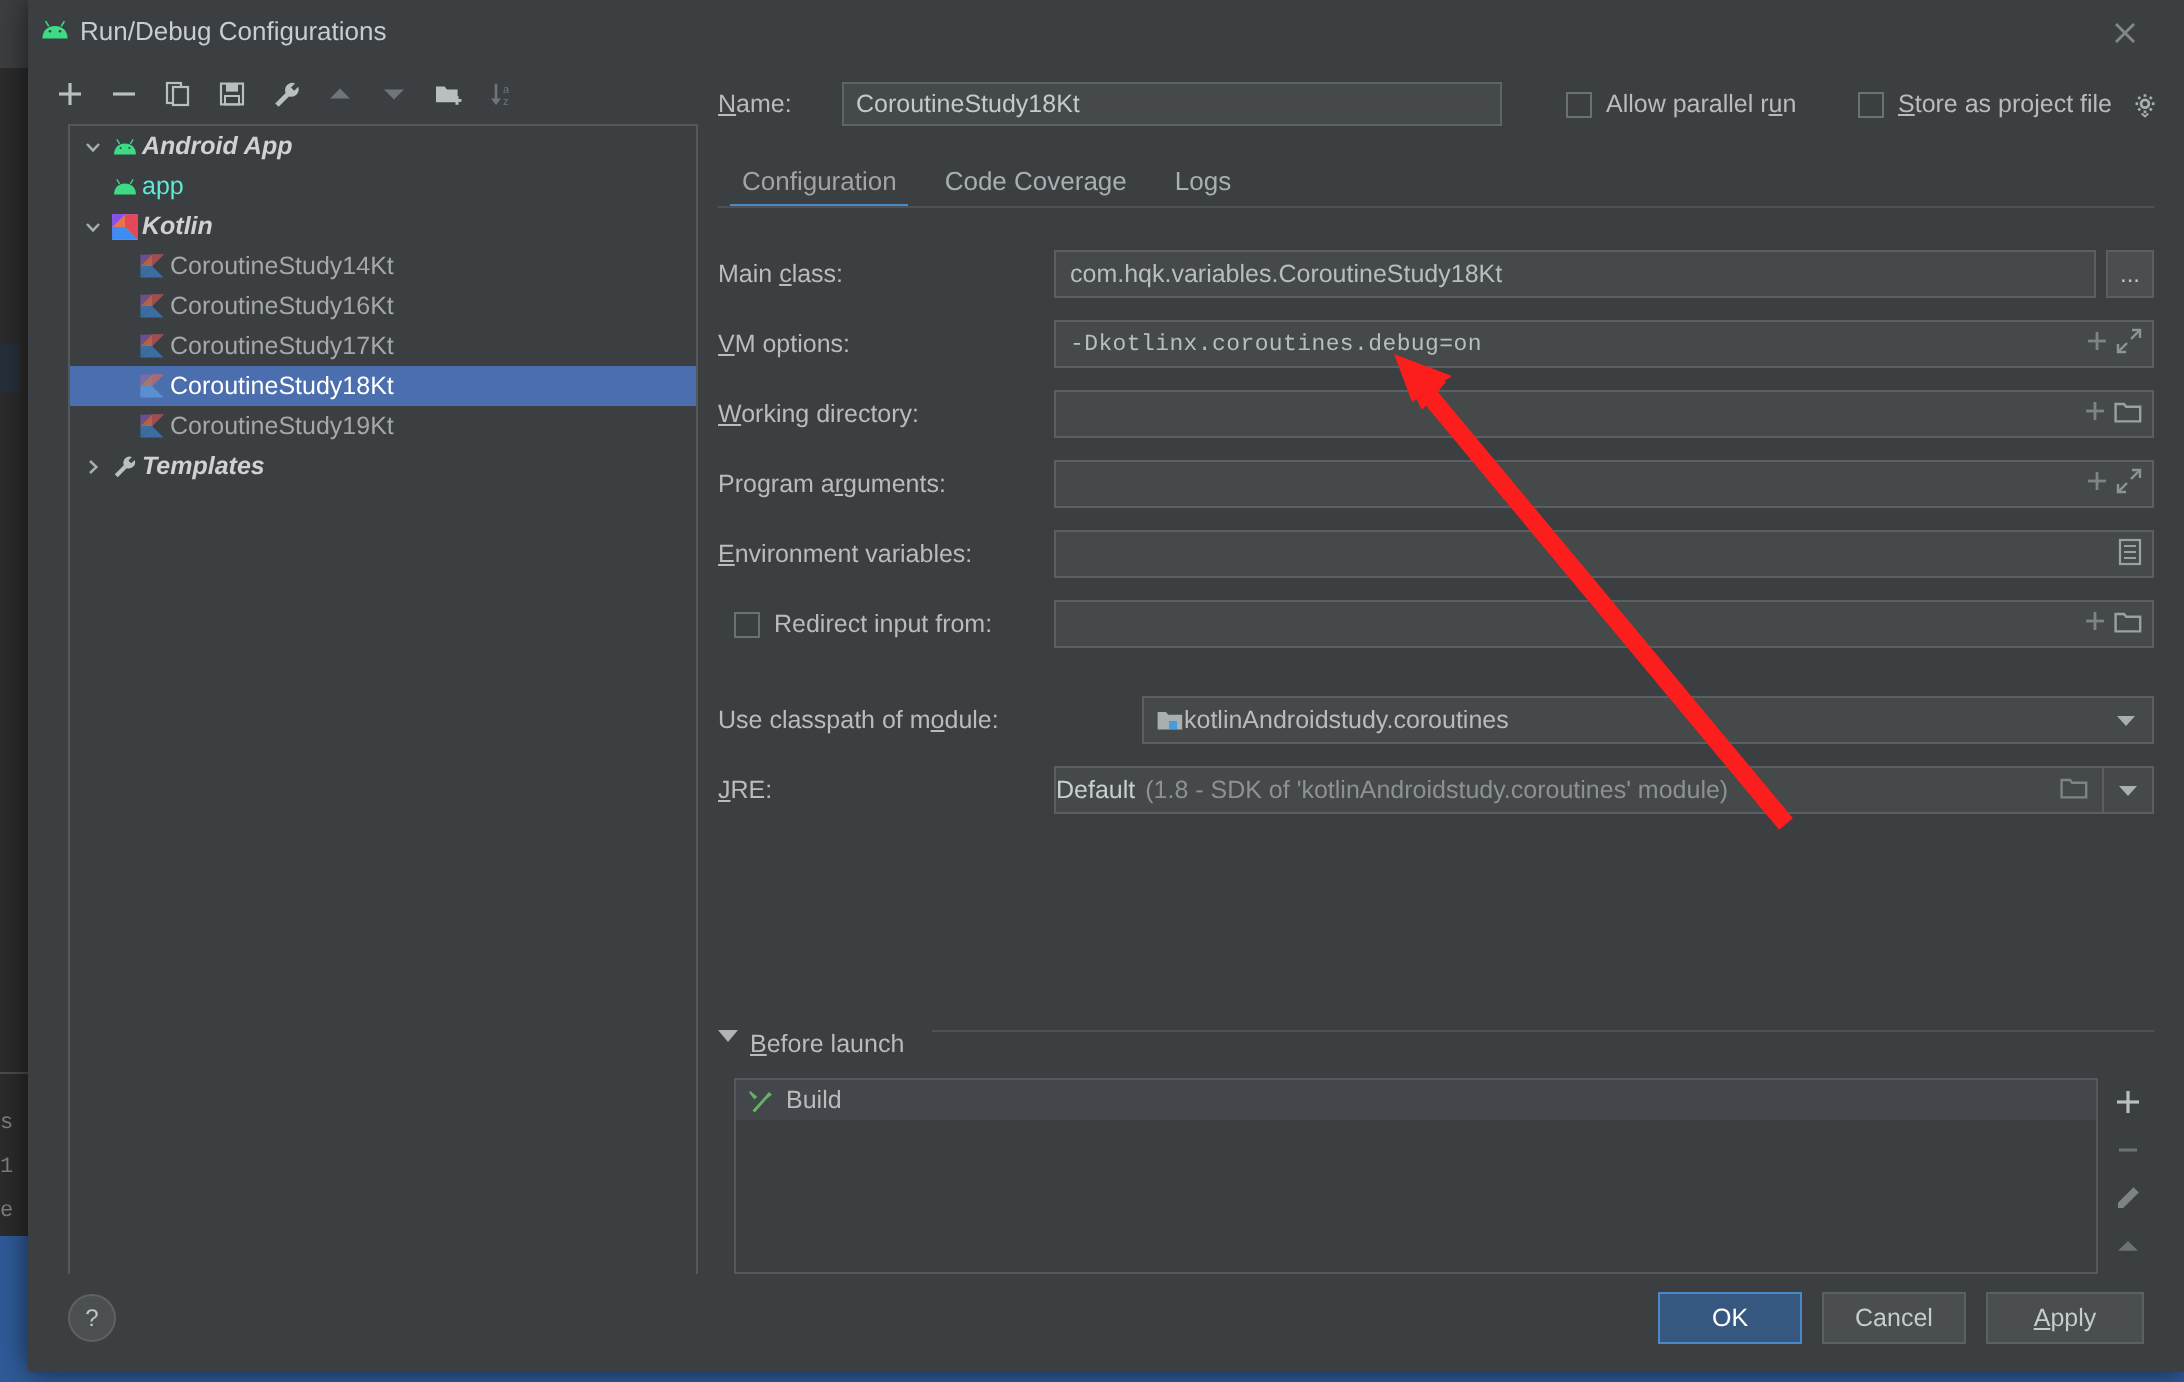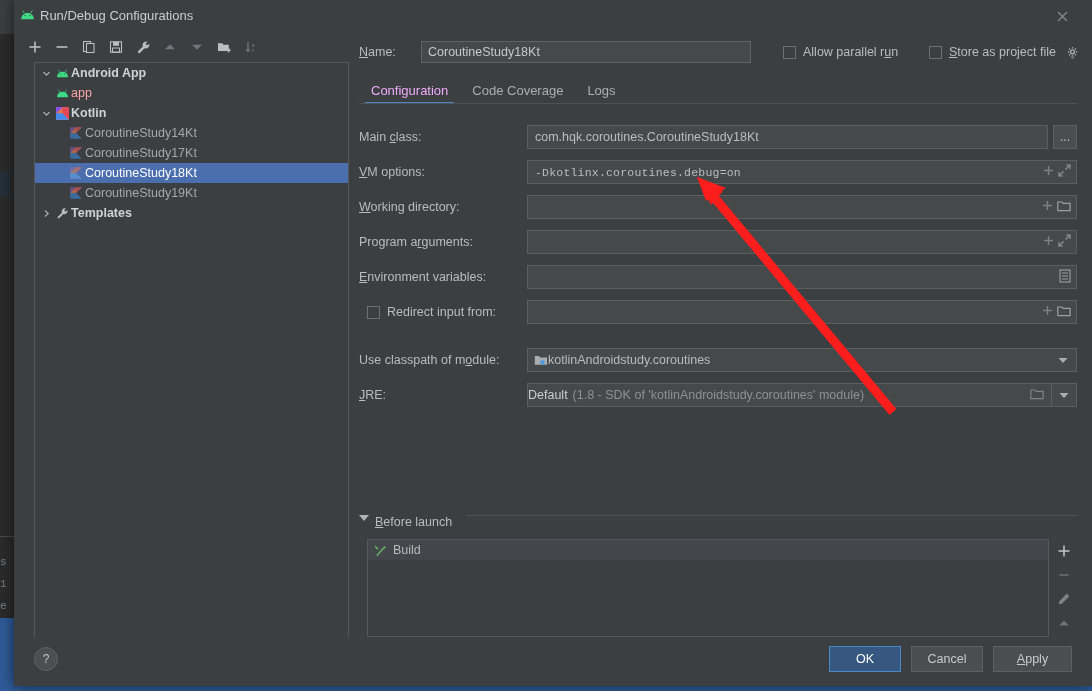--- a/index.html
+++ b/index.html
@@ -38,22 +38,22 @@
 
   
   #tree{
     position:absolute;left:20px;top:62px;width:313px;height:575px;
     background:#3c3f41;border:1px solid #555759;overflow:hidden;
   }
   .trow{height:20px;display:flex;align-items:center;position:relative;padding-left:4px;white-space:nowrap;}
   .trow.sel{background:#4b6eaf;}
   .twist{width:14px;height:20px;display:flex;align-items:center;justify-content:center;}
   .ticon{width:18px;height:20px;display:flex;align-items:center;justify-content:center;}
-  .tlabel{font-size:12.5px;color:#fca5a5;}
-  .tlabel.bold{font-weight:bold;color:#cfd2d4;}
+  .tlabel{font-size:12.5px;color:#5eead4;}
+  .tlabel.bold{font-weight:bold;color:#cfd2d4;font-style:italic;}
   .tlabel.dim{color:#a4a8ab;}
   .trow.sel .tlabel{color:#ffffff;}
   .indent1{padding-left:18px;}
   .indent2{padding-left:32px;}
 
   
   #right{position:absolute;left:345px;top:34px;width:718px;height:600px;}
   .label{font-size:12.5px;color:#bbbbbb;white-space:nowrap;}
   .label u{text-decoration:underline;}
 
@@ -64,21 +64,21 @@
     color:#c4c9cc;font-size:12.5px;font-family:"Liberation Sans",sans-serif;
     padding:0 6px;box-sizing:border-box;outline:none;
   }
   #chk-parallel{position:absolute;left:424px;top:11px;display:flex;align-items:center;gap:7px;}
   #chk-store{position:absolute;left:570px;top:11px;display:flex;align-items:center;gap:7px;}
   .cbox{width:13px;height:13px;border:1px solid #6b7072;background:#3c3f41;box-sizing:border-box;}
 
   
   #tabs{position:absolute;left:0;top:42px;width:718px;height:28px;display:flex;align-items:flex-end;gap:0;}
   .tab{padding:0 12px 6px 12px;font-size:13px;color:#a9aeb1;cursor:default;position:relative;}
-  .tab.active{color:#f0abfc;}
+  .tab.active{color:#a3a3a3;}
   .tab.active:after{content:"";position:absolute;left:6px;right:6px;bottom:0;height:2px;background:#4a88c7;}
   #tab-sep{position:absolute;left:0;top:69px;width:718px;height:1px;background:#4e5254;}
 
   
   #form{position:absolute;left:0;top:78px;width:718px;}
   .frow{display:flex;align-items:center;height:26px;margin-bottom:9px;justify-content:center;}
   .frow .lbl{width:168px;font-size:12.5px;color:#bbbbbb;flex:none;}
   .fld{
     flex:1;height:24px;background:#45494a;border:1px solid #5b5f61;box-sizing:border-box;
     display:flex;align-items:center;position:relative;
@@ -285,20 +285,32 @@
           <polygon points="0.2,0.2 6,0.2 0.2,6" fill="#6b4f8a"></polygon>
           <polygon points="0.2,6 6,0.2 11.8,0.2 6,6" fill="#b0654a"></polygon>
           <polygon points="0.2,6 6,6 0.2,11.8" fill="#3c6da0"></polygon>
           <polygon points="0.2,11.8 6,6 11.8,11.8" fill="#3c6da0"></polygon>
           <polygon points="6,0.2 11.8,0.2 6,6" fill="#a34a52"></polygon>
         </svg>
       </div>
       <span class="tlabel dim">CoroutineStudy14Kt</span>
     </div>
 
+    <div class="trow indent2">
+      <div class="ticon">
+        <svg width="12" height="12" viewBox="0 0 12 12">
+          <polygon points="0.2,0.2 6,0.2 0.2,6" fill="#6b4f8a"></polygon>
+          <polygon points="0.2,6 6,0.2 11.8,0.2 6,6" fill="#b0654a"></polygon>
+          <polygon points="0.2,6 6,6 0.2,11.8" fill="#3c6da0"></polygon>
+          <polygon points="0.2,11.8 6,6 11.8,11.8" fill="#3c6da0"></polygon>
+          <polygon points="6,0.2 11.8,0.2 6,6" fill="#a34a52"></polygon>
+        </svg>
+      </div>
+      <span class="tlabel dim">CoroutineStudy16Kt</span>
+    </div>
 
     <div class="trow indent2">
       <div class="ticon">
         <svg width="12" height="12" viewBox="0 0 12 12">
           <polygon points="0.2,0.2 6,0.2 0.2,6" fill="#6b4f8a"></polygon>
           <polygon points="0.2,6 6,0.2 11.8,0.2 6,6" fill="#b0654a"></polygon>
           <polygon points="0.2,6 6,6 0.2,11.8" fill="#3c6da0"></polygon>
           <polygon points="0.2,11.8 6,6 11.8,11.8" fill="#3c6da0"></polygon>
           <polygon points="6,0.2 11.8,0.2 6,6" fill="#a34a52"></polygon>
         </svg>
@@ -385,21 +397,21 @@
       <div class="tab">Code Coverage</div>
       <div class="tab">Logs</div>
     </div>
     <div id="tab-sep"></div>
 
     <div id="form">
 
       <div class="frow" style="margin-top:12px;">
         <span class="lbl">Main <u>c</u>lass:</span>
         <div class="fld">
-          <span class="val">com.hqk.coroutines.CoroutineStudy18Kt</span>
+          <span class="val">com.hqk.variables.CoroutineStudy18Kt</span>
         </div>
         <div class="btn-sq">...</div>
       </div>
 
       <div class="frow">
         <span class="lbl"><u>V</u>M options:</span>
         <div class="fld">
           <span class="val mono">-Dkotlinx.coroutines.debug=on</span>
           <span class="fadorn">
             <span>
@@ -496,21 +508,21 @@
             </span>
             <span>
               <svg width="14" height="12" viewBox="0 0 14 12">
                   <path d="M0.8 2h4.2l1.1 1.4h7v7.3H0.8z" fill="none" stroke="#9aa0a3" stroke-width="1.2"></path>
                 </svg>
             </span>
           </span>
         </div>
       </div>
 
-      <div class="frow" style="margin-top:22px;">
+      <div class="frow" style="margin-top:22px;gap:44px;">
         <span class="lbl">Use classpath of m<u>o</u>dule:</span>
         <div class="combo">
           <span style="display:flex;align-items:center;padding-left:6px;">
             <svg width="14" height="13" viewBox="0 0 14 13">
               <path d="M0.8 2h4.2l1.1 1.4h7v7.3H0.8z" fill="#a9aeb1"></path>
               <rect x="6.5" y="6.5" width="4" height="4" fill="#4a9ae0"></rect>
             </svg>
           </span>
           <span class="val">kotlinAndroidstudy.coroutines</span>
           <span class="arrow">

